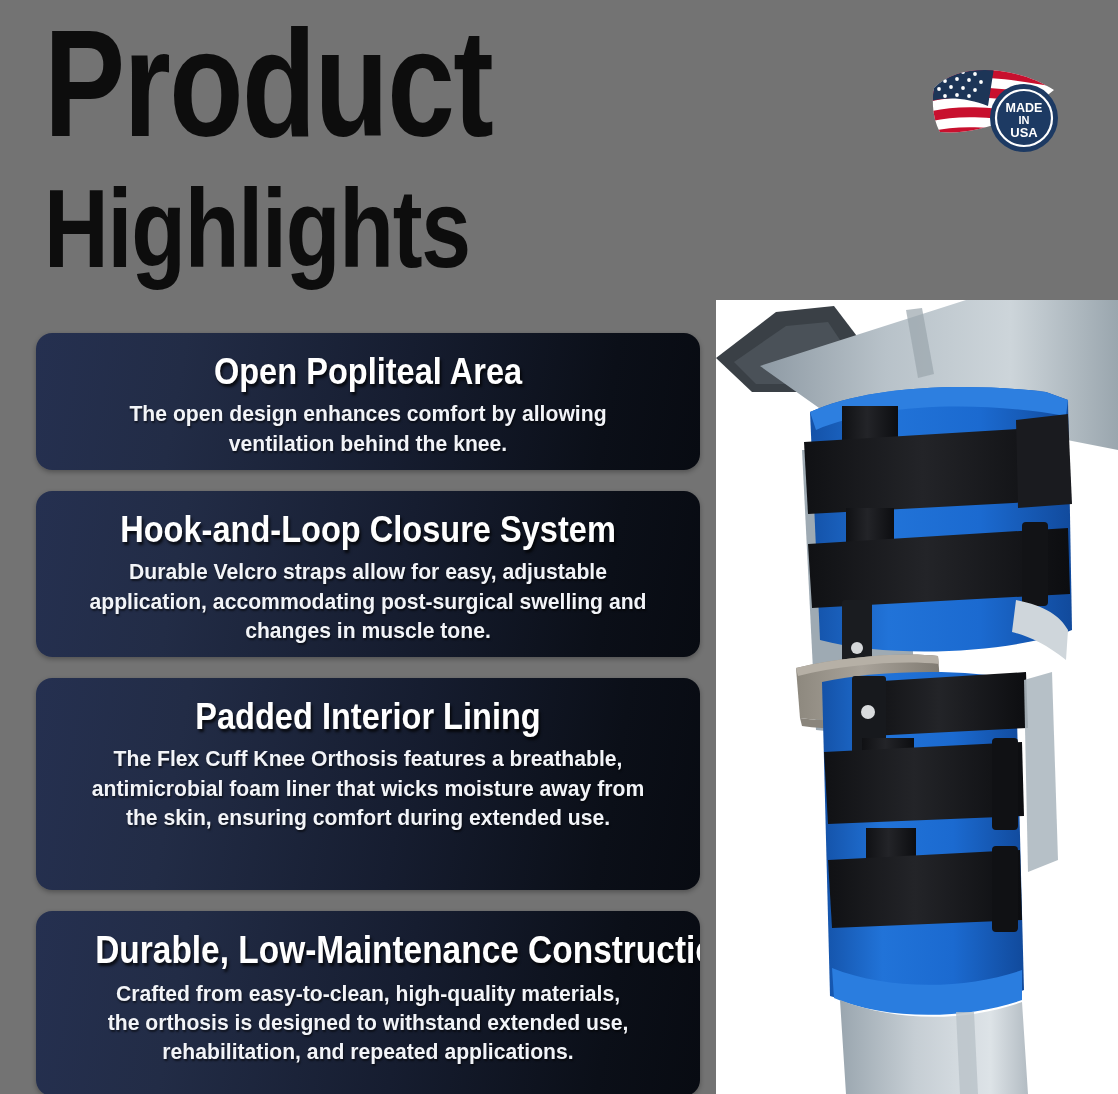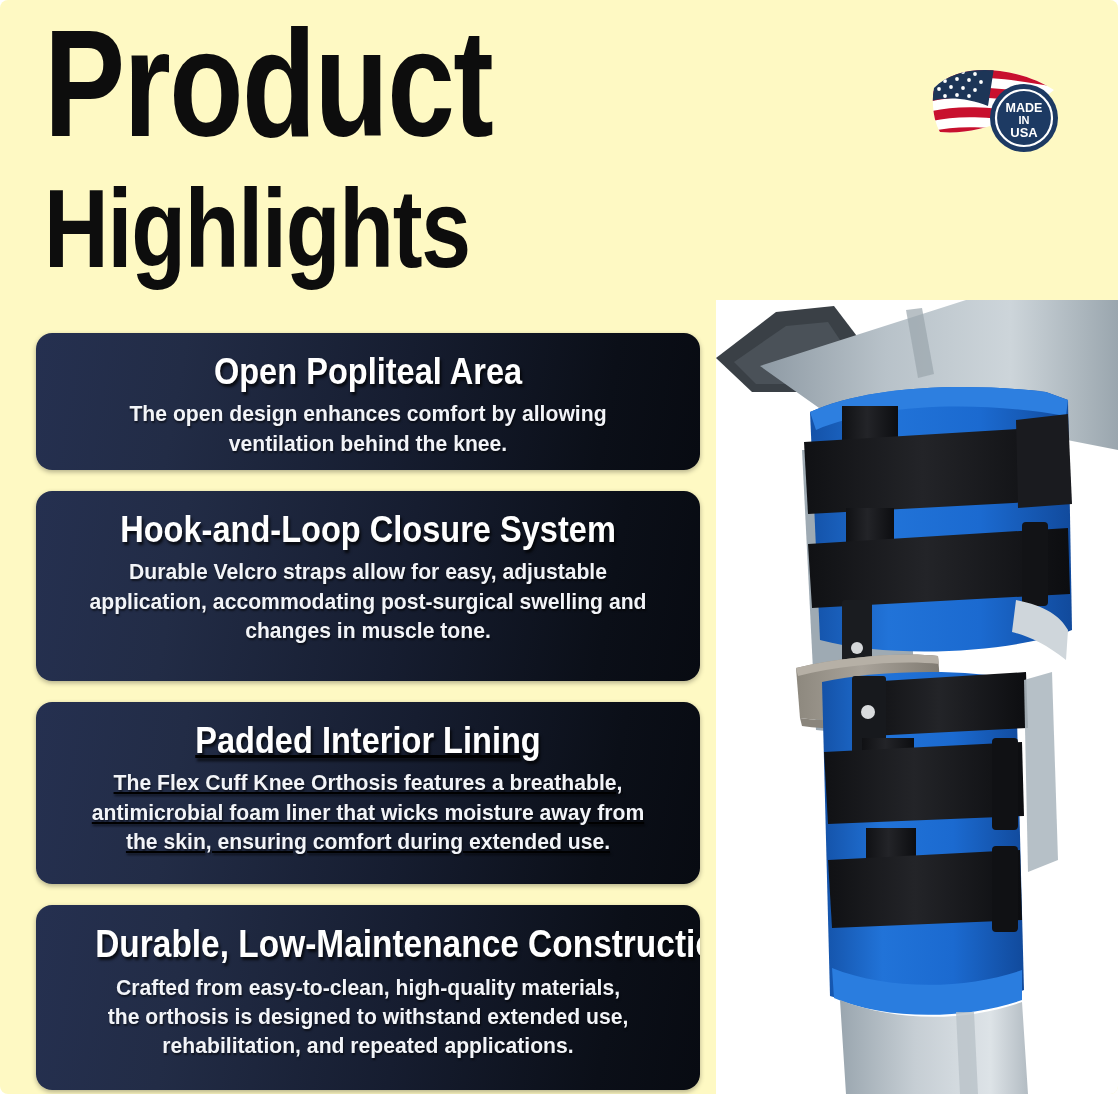--- a/index.html
+++ b/index.html
@@ -4,21 +4,21 @@
 <title>Product Highlights</title>
 <style>
   html,body{margin:0;padding:0;}
   body{
     width:1118px;height:1094px;
     background:#ffffff;
     font-family:"Liberation Sans", sans-serif;
     overflow:hidden;
     position:relative;
   }
-  #page{position:relative;width:1118px;height:1094px;overflow:hidden;background:#fef9c3;border-radius:8px;}
+  #page{position:relative;width:1118px;height:1094px;overflow:hidden;background:#737373;}
 
   
   .title-block{position:absolute;left:44px;top:14px;width:700px;}
   .title-line1{
     font-family:"Liberation Sans Narrow","Liberation Sans",sans-serif;
     font-weight:700;font-size:152px;line-height:0.92;
     letter-spacing:-2px;color:#0d0d0d;
     transform:scaleX(0.80);transform-origin:left top;
     white-space:nowrap;
   }
@@ -65,22 +65,22 @@
     text-align:center;
     font-size:22.5px;
     line-height:1.30;
     transform:scaleX(0.94);
     text-shadow:1px 2px 2px rgba(0,0,0,0.55);
     margin:8px 0 2px 0;
   }
   .card-body span{display:block;}
 
   .c1{height:137px;}
-  .c2{height:190px;}
-  .c3{height:182px;text-decoration:underline;}
+  .c2{height:166px;}
+  .c3{height:212px;}
   .c4{height:185px;}
   .c4 .card-title{font-size:38px;}
 
   
   .photo{
     position:absolute;left:716px;top:300px;width:402px;height:794px;
     overflow:hidden;
   }
 </style>
 </head>

